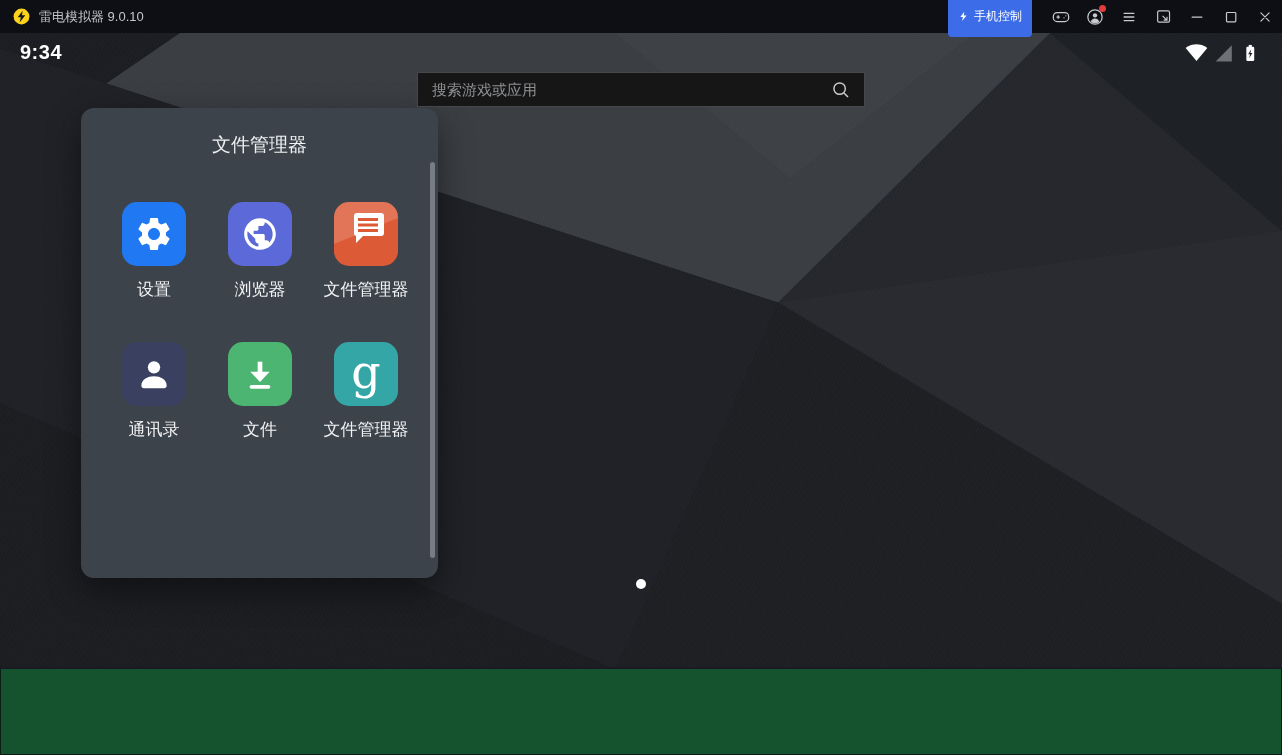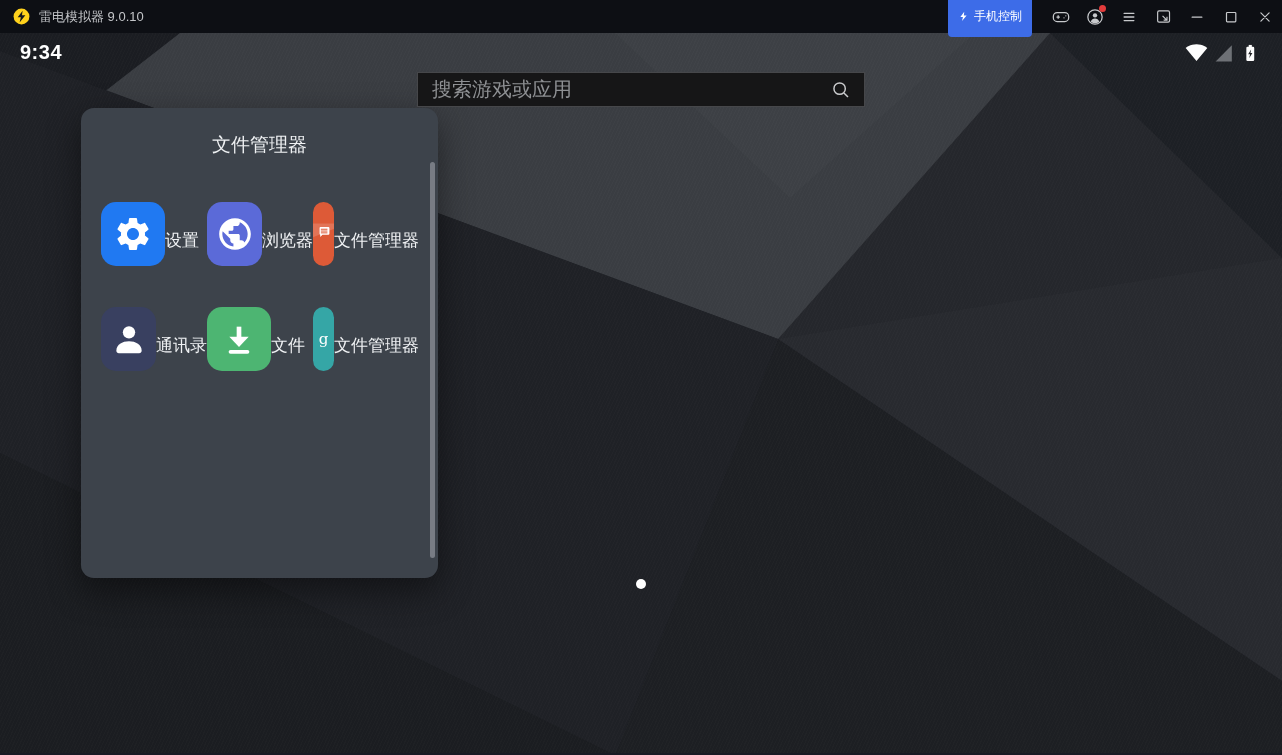--- a/index.html
+++ b/index.html
@@ -12,39 +12,39 @@
   .tb-left{display:flex;align-items:center;gap:8px;}
   .tb-title{color:#c4c6c9;font-size:13px;}
   .tb-right{margin-left:auto;display:flex;align-items:center;height:100%;}
   .phone-btn{display:flex;align-items:center;gap:5px;color:#fff;font-size:12px;
     padding:12px 10px;border-radius:4px;margin-right:12px;cursor:pointer;}
   .tb-icon{width:34px;height:33px;display:flex;align-items:center;justify-content:center;
     position:relative;cursor:pointer;}
   .notif-dot{position:absolute;top:5px;right:6px;width:7px;height:7px;border-radius:50%;background:#e23b3b;}
 
   
-  .screen{position:absolute;top:33px;left:0;width:1282px;height:722px;overflow:hidden;}
+  .screen{position:absolute;top:33px;left:0;width:1282px;height:636px;overflow:hidden;}
   .wallpaper{position:absolute;inset:0;width:100%;height:100%;}
   .texture{position:absolute;inset:0;pointer-events:none;
     background:repeating-linear-gradient(115deg, rgba(255,255,255,0.016) 0 1px, rgba(0,0,0,0) 1px 3px);}
   .time{position:absolute;left:20px;top:8px;color:#fff;font-size:20px;font-weight:bold;letter-spacing:.5px;}
   .status{position:absolute;right:21px;top:8px;display:flex;align-items:flex-end;gap:5px;}
 
   .search-bar{position:absolute;left:417px;top:39px;width:448px;height:35px;background:#161617;
     border:1px solid #46474a;box-sizing:border-box;display:flex;align-items:center;padding:0 12px;z-index:5;}
-  .search-input{flex:1;background:transparent;border:none;outline:none;color:#dadbdc;font-size:20px;font-family:inherit;}
+  .search-input{flex:1;background:transparent;border:none;outline:none;color:#dadbdc;font-size:15px;font-family:inherit;}
   .search-input::placeholder{color:#8e9093;}
   .search-icon{margin-left:8px;display:flex;}
 
   
   .folder{position:absolute;left:81px;top:75px;width:357px;height:470px;background:#3d434b;
     border-radius:13px;box-shadow:0 12px 34px rgba(0,0,0,.45);z-index:3;}
   .folder-title{position:absolute;top:24px;left:0;right:0;text-align:center;color:#eef0f2;font-size:19px;}
   .app-grid{position:absolute;top:94px;left:20px;display:grid;grid-template-columns:repeat(3,106px);row-gap:41px;}
-  .app{display:flex;flex-direction:row;align-items:center;width:106px;cursor:pointer;}
+  .app{display:flex;flex-direction:column;align-items:center;width:106px;cursor:pointer;}
   .app-icon{width:64px;height:64px;border-radius:15px;position:relative;
     display:flex;align-items:center;justify-content:center;overflow:hidden;}
   .app-label{margin-top:12px;color:#f0f2f4;font-size:17px;white-space:nowrap;}
   .folder-scrollbar{position:absolute;right:3px;top:54px;width:5px;height:396px;border-radius:3px;
     background:#878b92;opacity:.8;cursor:pointer;}
 
   .page-dot{position:absolute;left:636px;top:546px;width:10px;height:10px;border-radius:50%;background:#fff;}
   .bottom-edge{position:absolute;left:0;right:0;bottom:0;height:2px;background:#191a24;}
 </style>
 </head>

